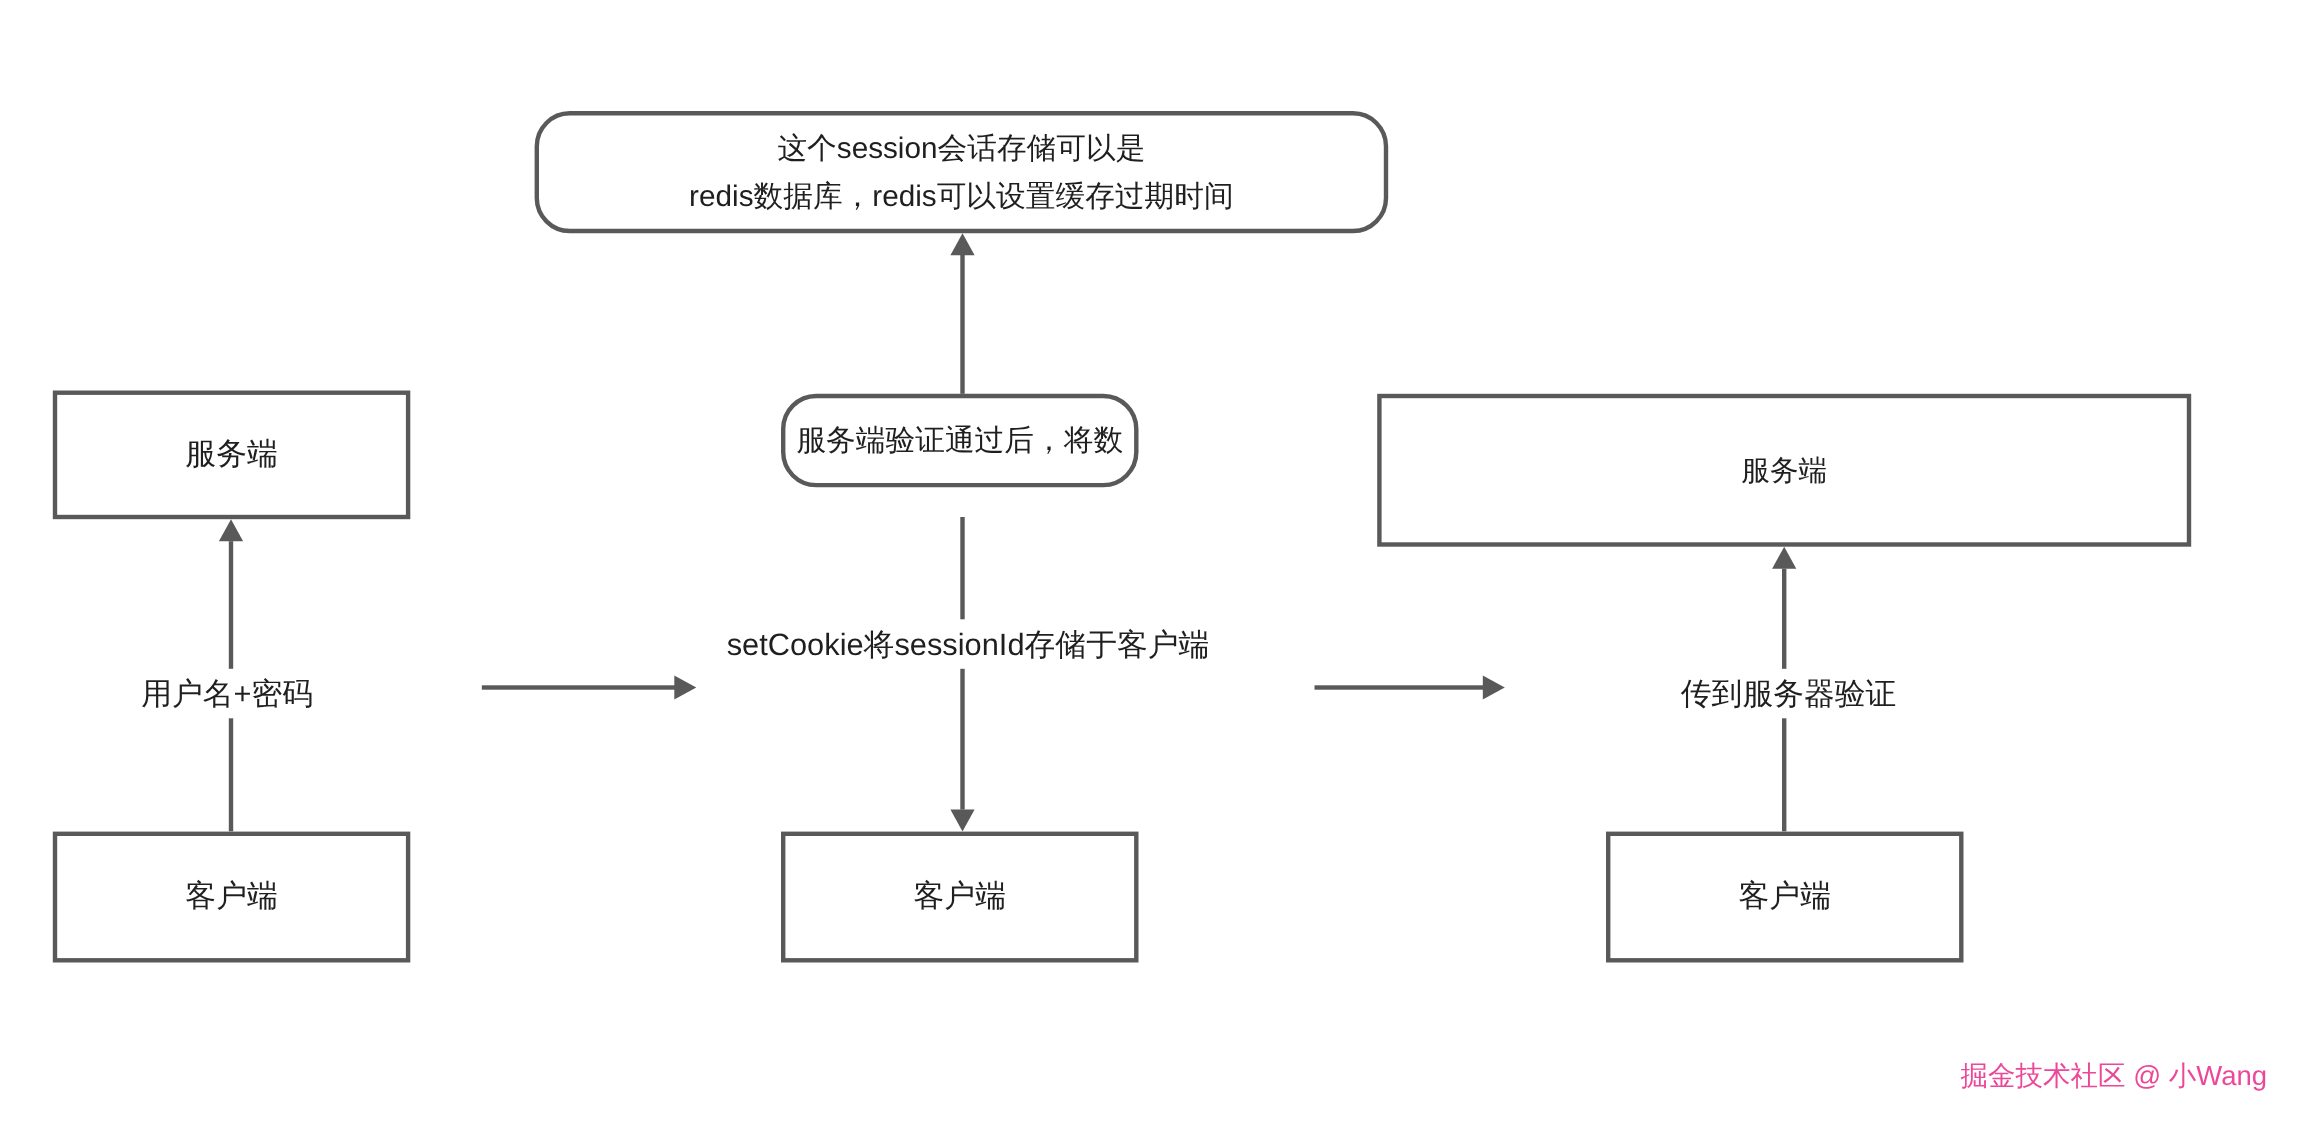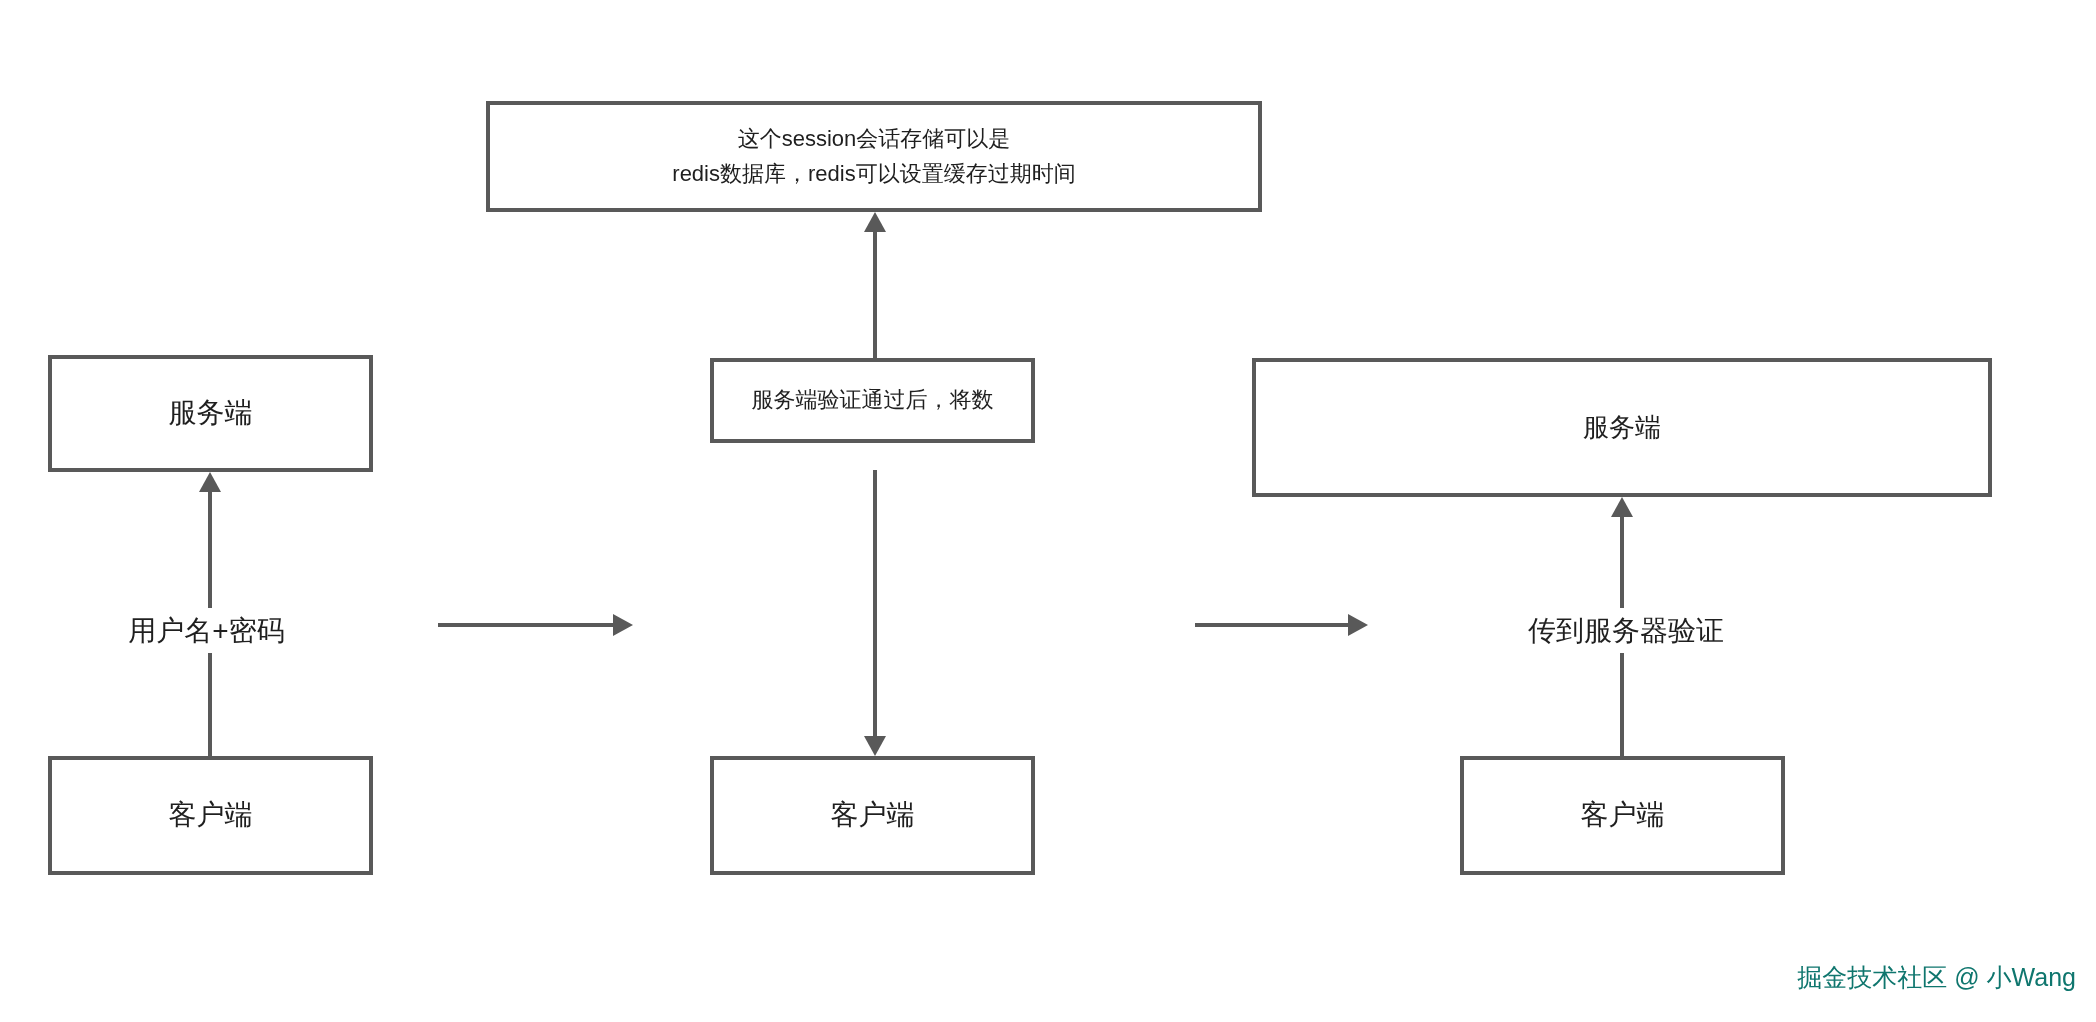--- a/index.html
+++ b/index.html
@@ -29,21 +29,21 @@
     justify-content: center;
     text-align: center;
     color: #1f1f1f;
     line-height: 1.58;
   }
   .box .line {
     display: block;
     white-space: nowrap;
   }
   .fs-26 { font-size: 26px; }
-  .fs-27 { font-size: 22px; }
+  .fs-27 { font-size: 27px; border-radius: 32px; }
   .fs-28 { font-size: 28px; }
 
   .free-label {
     position: absolute;
     text-align: center;
     color: #1f1f1f;
     line-height: 1.62;
     white-space: nowrap;
     background: #ffffff;
     padding: 0 6px;
@@ -79,24 +79,24 @@
   .arrow-right {
     position: absolute;
     width: 0;
     height: 0;
     border-top: 11px solid transparent;
     border-bottom: 11px solid transparent;
     border-left: 20px solid #595959;
   }
   #watermark {
     position: absolute;
-    right: 20px;
+    right: 35px;
     bottom: 28px;
     font-size: 25px;
-    color: #0f766e;
+    color: #ec4899;
     white-space: nowrap;
   }
 </style>
 </head>
 <body>
 
 <div id="canvas">
 
   <div class="box fs-27" style="left:486px; top:101px; width:776px; height:111px;">
     <span class="line">这个session会话存储可以是</span>
@@ -124,20 +124,23 @@
   <div class="hline" style="left:438px; top:623px; width:178px;"></div>
   <div class="arrow-right" style="left:613px; top:614px;"></div>
 
   <div class="box fs-27" style="left:710px; top:358px; width:325px; height:85px;">
     <span class="line">服务端验证通过后，将数</span>
   </div>
 
   <div class="vline" style="left:873px; top:470px; height:266px;"></div>
   <div class="arrow-down" style="left:864px; top:736px;"></div>
 
+  <div class="free-label fs-28" style="left:612px; top:563px; width:524px;">
+    <span class="line">setCookie将sessionId存储于客户端</span>
+  </div>
 
   <div class="box fs-28" style="left:710px; top:756px; width:325px; height:119px;">
     <span class="line">客户端</span>
   </div>
 
   <div class="hline" style="left:1195px; top:623px; width:155px;"></div>
   <div class="arrow-right" style="left:1348px; top:614px;"></div>
 
   <div class="box fs-26" style="left:1252px; top:358px; width:740px; height:139px;">
     <span class="line">服务端</span>

